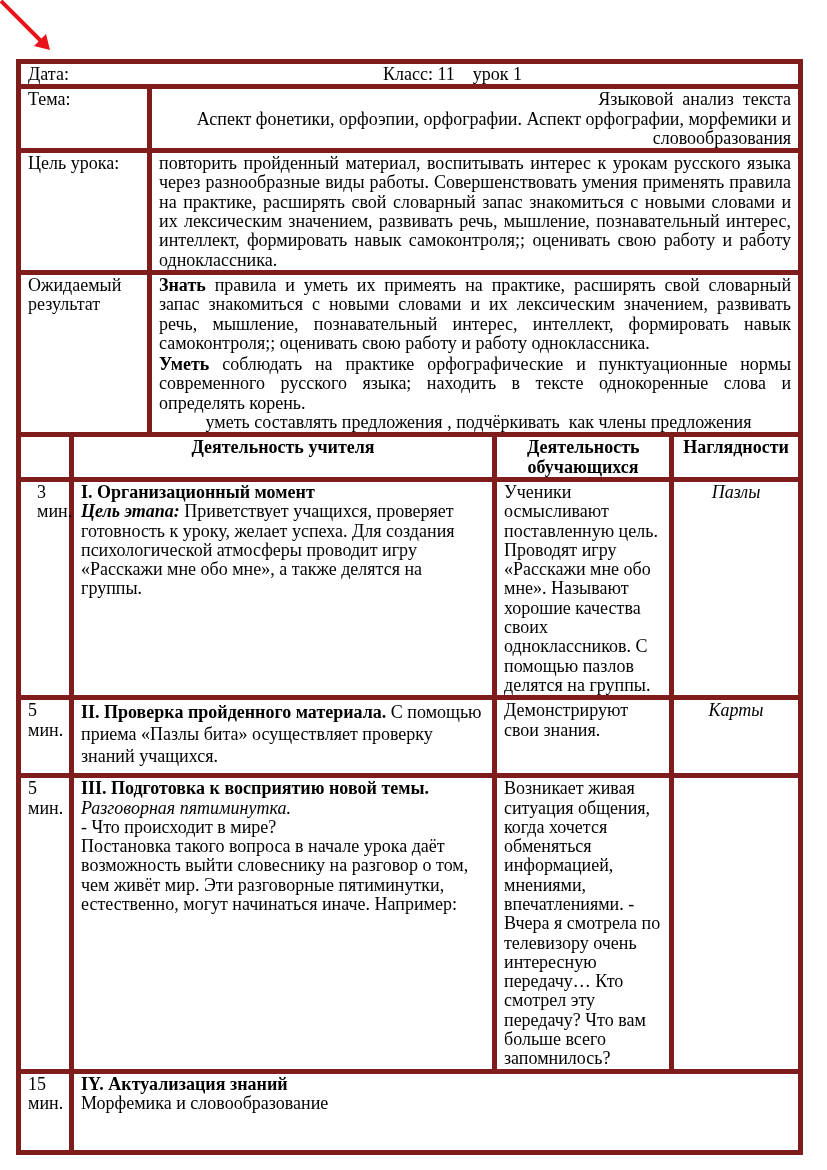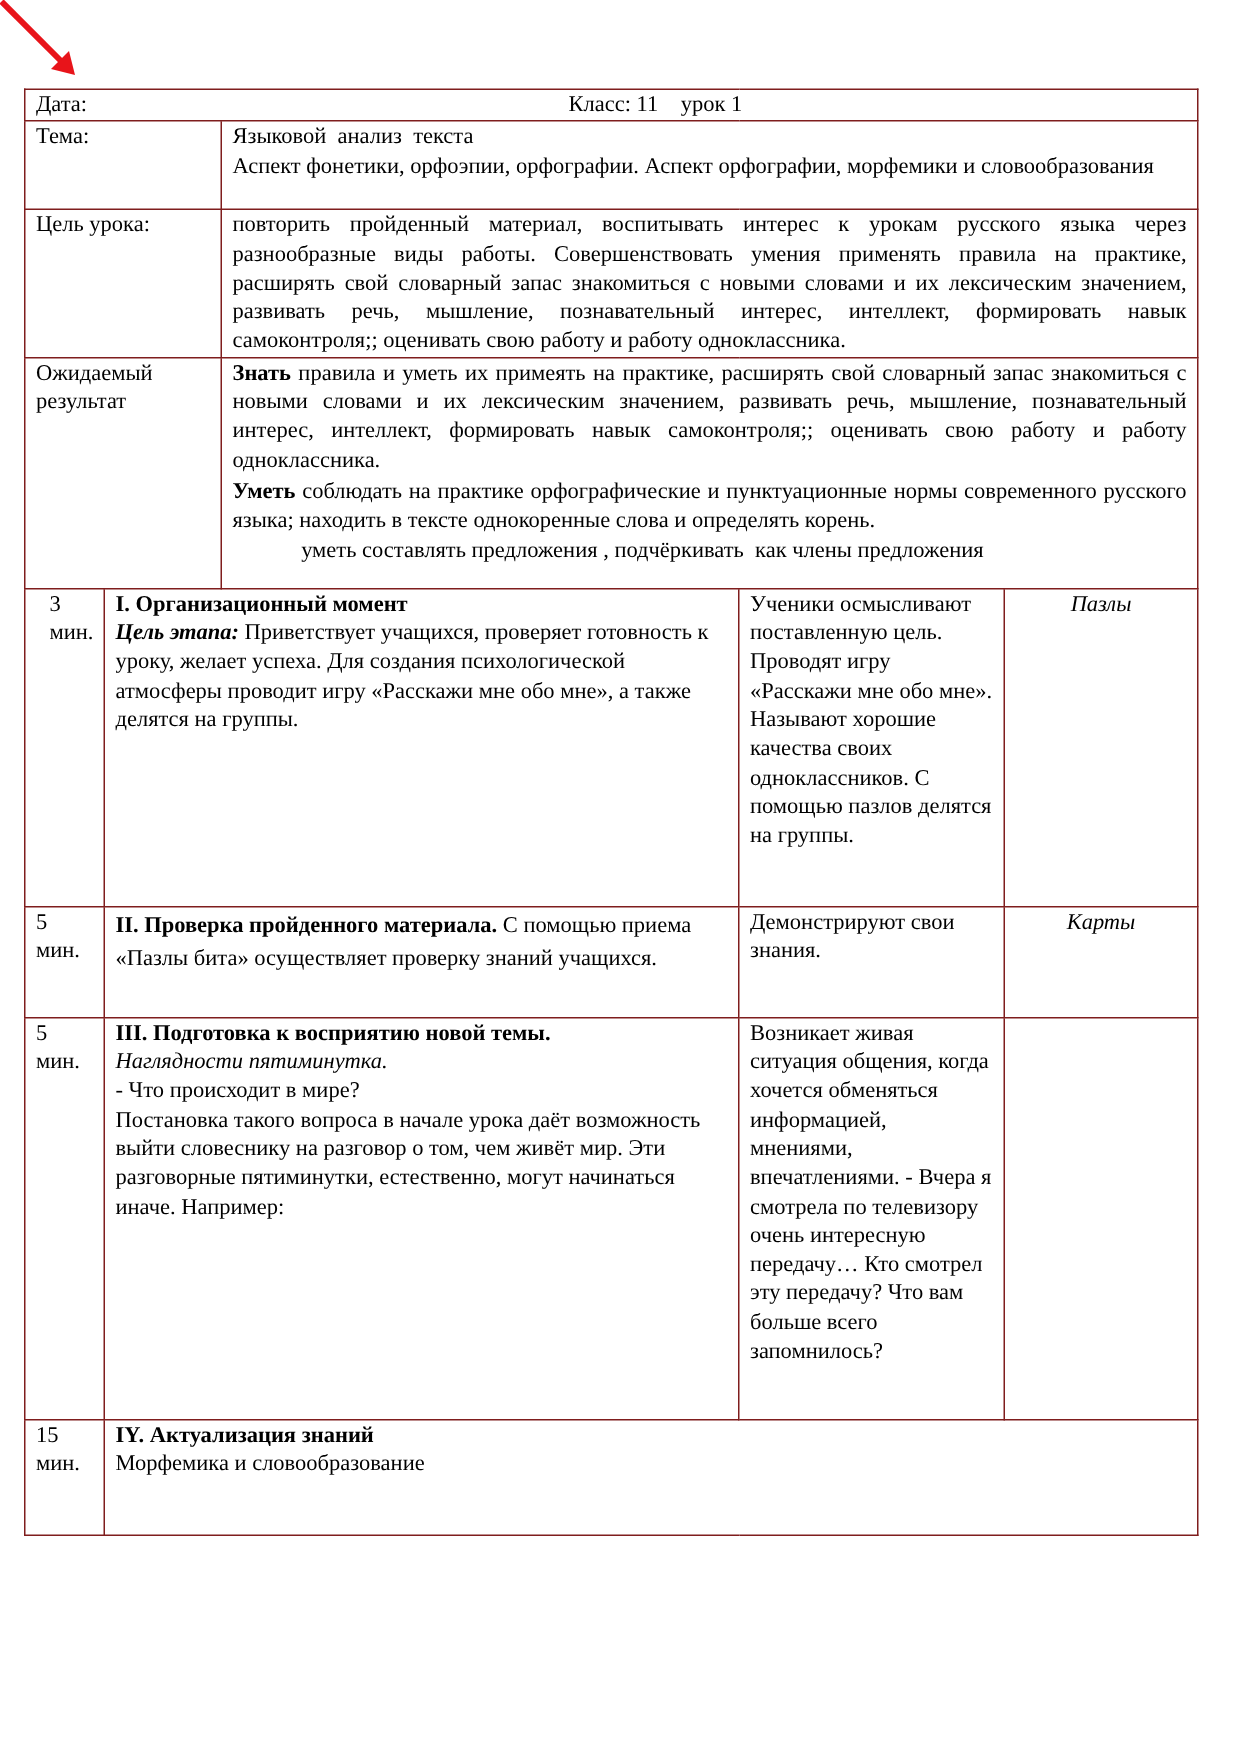--- a/index.html
+++ b/index.html
@@ -1,22 +1,22 @@
 <!DOCTYPE html>
 <html><head>
 <meta charset="utf-8">
 <style>
   html, body { margin: 0; padding: 0; background: #ffffff; }
   body { width: 827px; height: 1170px; position: relative; overflow: hidden;
          font-family: "Liberation Serif", serif; color: #000; }
   .arrow { position: absolute; left: 0; top: 0; width: 60px; height: 56px; }
   .page-table { position: absolute; left: 16px; top: 59px; width: 782px;
                 border-collapse: collapse; table-layout: fixed; }
-  .page-table td { border: 1px solid #7f1d1d; vertical-align: top; padding: 1px 7px 0 7px;
-                   font-size: 15px; line-height: 19.3px; }
+  .page-table td { border: 5px solid #7f1d1d; vertical-align: top; padding: 1px 7px 0 7px;
+                   font-size: 18px; line-height: 19.3px; }
   .narrow { font-family: "Liberation Sans Narrow", "Liberation Serif", serif; }
   .just { text-align: justify; }
   .center { text-align: center; font-style: italic; }
   .bold { font-weight: bold; }
   .ital { font-style: italic; }
   .hdr td { font-weight: bold; text-align: center; }
   .p { margin: 0; }
   .gap { margin-top: 2px; }
 </style>
 </head>
@@ -39,40 +39,46 @@
   <tbody>
       <tr>
     <td colspan="5" class="narrow" style="height:18px; position:relative;">
       <span>Дата:</span>
       <span style="position:absolute; left:362px; top:1px; white-space:pre;">Класс: 11    урок 1</span>
     </td>
   </tr>
 
   <tr>
     <td colspan="2" class="narrow">Тема:</td>
-    <td colspan="3" class="narrow" style="height:57px;">
+    <td colspan="3" class="narrow" style="height:57px;text-align:right;">
       <p class="p" style="white-space:pre;">Языковой  анализ  текста</p>
       <p class="p">Аспект фонетики, орфоэпии, орфографии. Аспект орфографии, морфемики и словообразования</p>
     </td>
   </tr>
 
   <tr>
     <td colspan="2" class="narrow">Цель урока:</td>
     <td colspan="3" class="narrow just" style="height:95px;">повторить пройденный материал, воспитывать интерес к урокам русского языка через разнообразные виды работы. Совершенствовать умения применять правила на практике, расширять свой словарный запас знакомиться с новыми словами и их лексическим значением, развивать речь, мышление, познавательный интерес, интеллект, формировать навык самоконтроля;;  оценивать свою работу и работу одноклассника.</td>
   </tr>
 
   <tr>
     <td colspan="2" class="narrow">Ожидаемый результат</td>
     <td colspan="3" class="narrow just" style="height:152px;">
       <p class="p"><b>Знать</b><span> правила и уметь их примеять на практике, расширять свой словарный запас знакомиться с новыми словами и их лексическим значением, развивать речь, мышление, познавательный интерес, интеллект, формировать навык самоконтроля;;  оценивать свою работу и работу одноклассника.</span></p>
       <p class="p gap"><b>Уметь</b><span> соблюдать на практике  орфографические и пунктуационные нормы современного русского языка; находить в тексте однокоренные слова и определять корень.</span></p>
       <p class="p" style="white-space:pre;margin-left:42px;"> уметь составлять предложения , подчёркивать  как члены предложения</p>
     </td>
   </tr>
 
+  <tr class="hdr narrow">
+    <td style="height:37px;"></td>
+    <td colspan="2">Деятельность учителя</td>
+    <td style="padding-left:30px;padding-right:30px;">Деятельность обучающихся</td>
+    <td>Наглядности</td>
+  </tr>
 
   <tr class="narrow">
     <td style="height:210px;padding-left:16px;">3 мин.</td>
     <td colspan="2">
       <p class="p bold">I. Организационный момент</p>
       <p class="p"><b><i>Цель этапа:</i></b><span> Приветствует учащихся, проверяет готовность к уроку, желает  успеха. Для создания психологической атмосферы проводит игру «Расскажи мне обо мне», а также делятся на группы.</span></p>
     </td>
     <td style="font-family:'Liberation Serif',serif;">Ученики осмысливают поставленную цель. Проводят игру «Расскажи мне обо мне». Называют хорошие качества своих одноклассников. С помощью пазлов делятся на группы.</td>
     <td class="center" style="font-family:'Liberation Serif',serif;">Пазлы</td>
   </tr>
@@ -83,21 +89,21 @@
       <b>II. Проверка пройденного материала.</b><span> С помощью приема «Пазлы бита» осуществляет проверку знаний учащихся.</span>
     </td>
     <td>Демонстрируют свои знания.</td>
     <td class="center">Карты</td>
   </tr>
 
   <tr>
     <td style="height:266px;">5 мин.</td>
     <td colspan="2">
       <p class="p bold">III. Подготовка к восприятию новой темы.</p>
-      <p class="p ital">Наглядности пятиминутка.</p>
+      <p class="p ital">Разговорная пятиминутка.</p>
       <p class="p">- Что происходит в мире?</p>
       <p class="p">Постановка такого вопроса в начале урока даёт возможность выйти словеснику на разговор о том, чем живёт мир. Эти разговорные пятиминутки, естественно, могут начинаться иначе. Например:</p>
     </td>
     <td>Возникает живая ситуация общения, когда хочется обменяться информацией, мнениями, впечатлениями. - Вчера я смотрела по телевизору очень интересную передачу… Кто смотрел эту передачу? Что вам больше всего запомнилось?</td>
     <td class="center"></td>
   </tr>
 
   <tr class="narrow">
     <td style="height:75px;margin-top:21px;">15 мин.</td>
     <td colspan="4">

